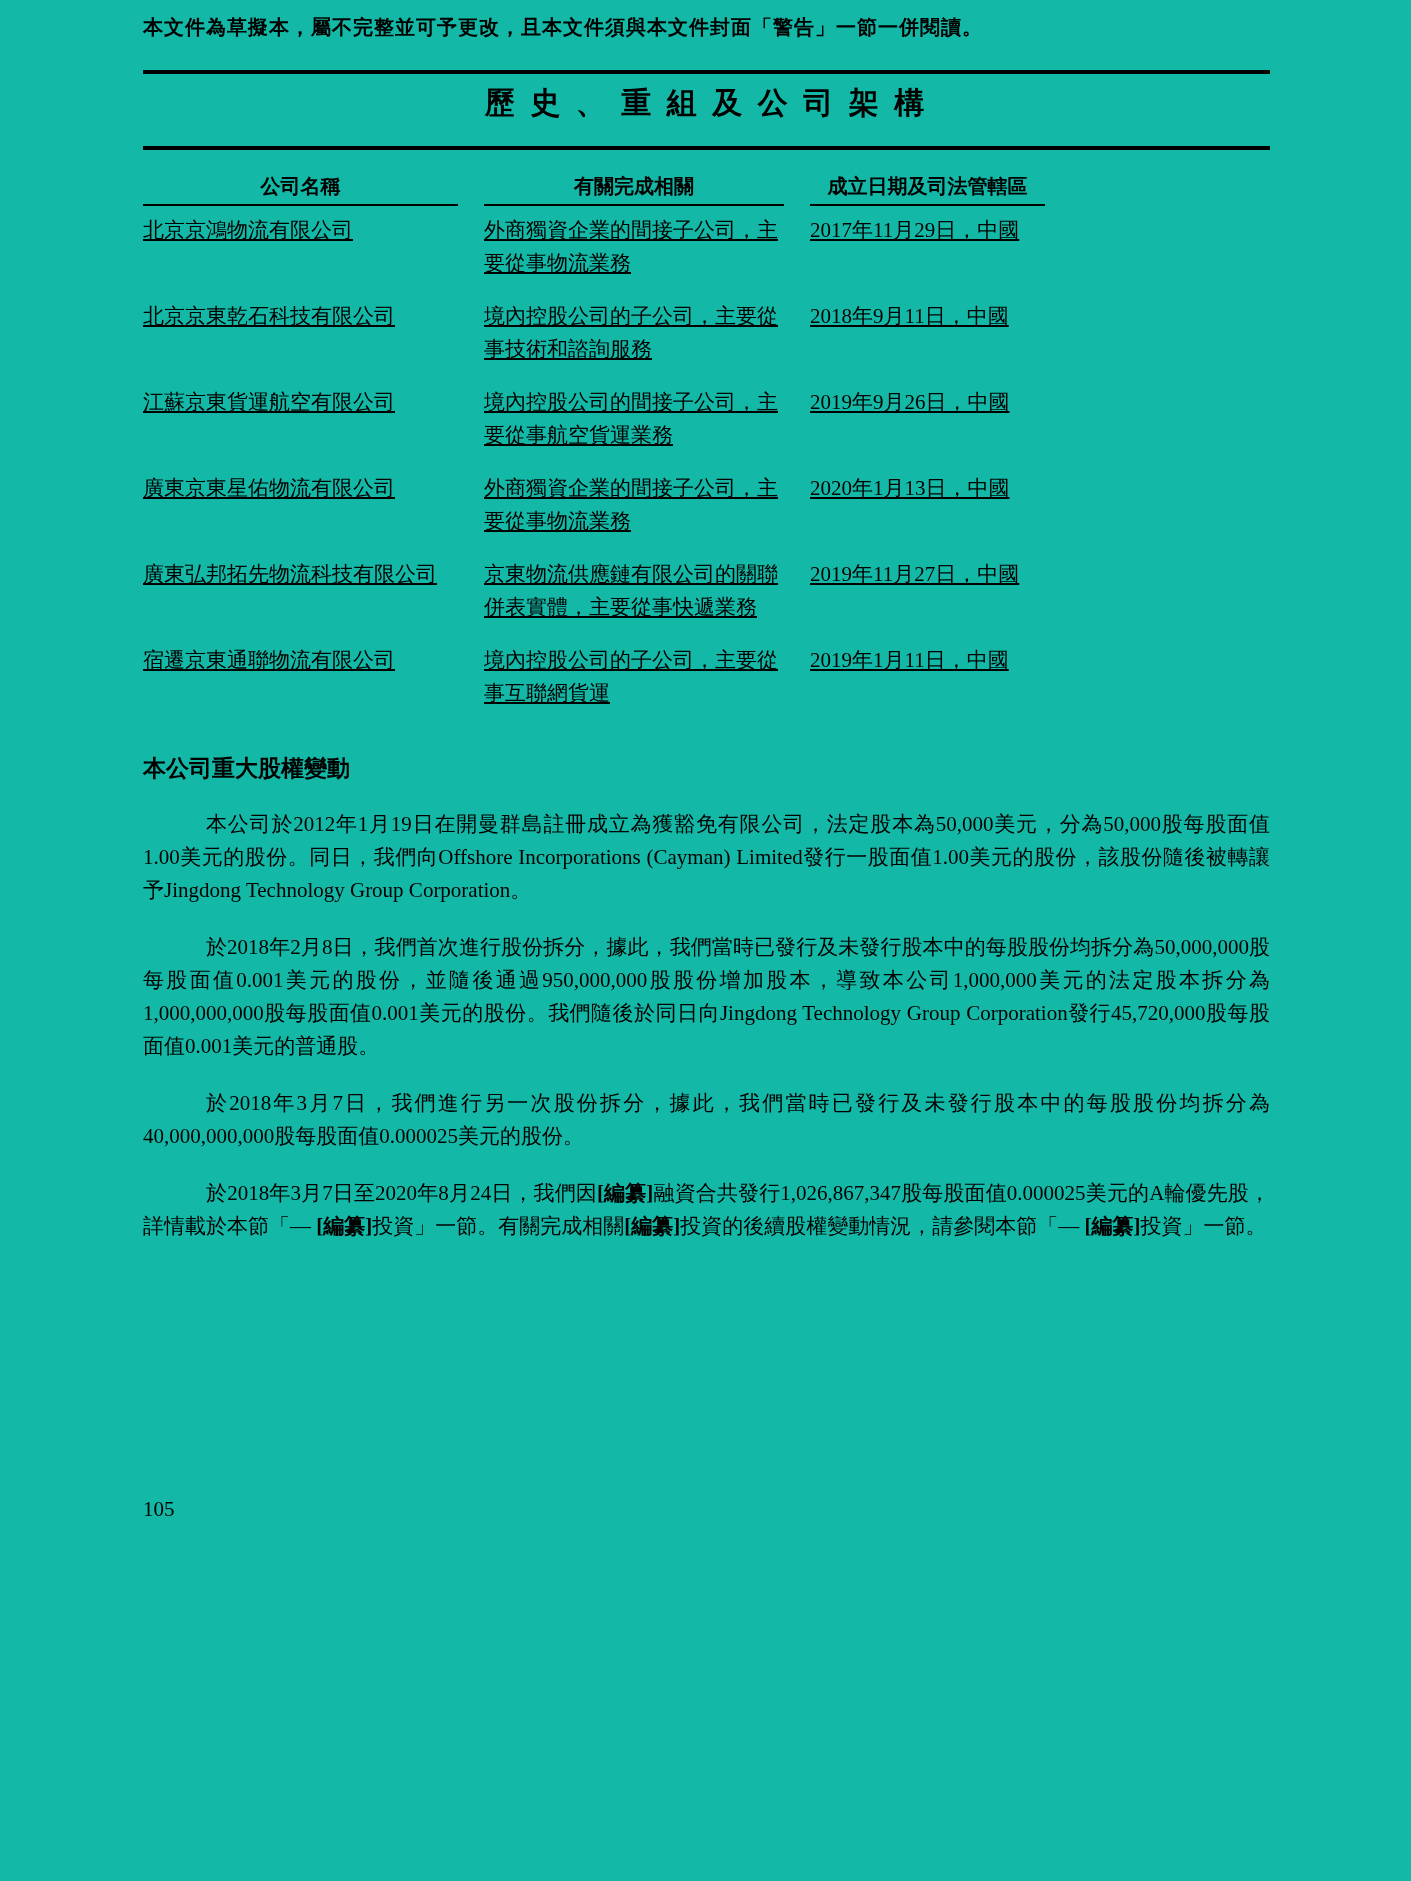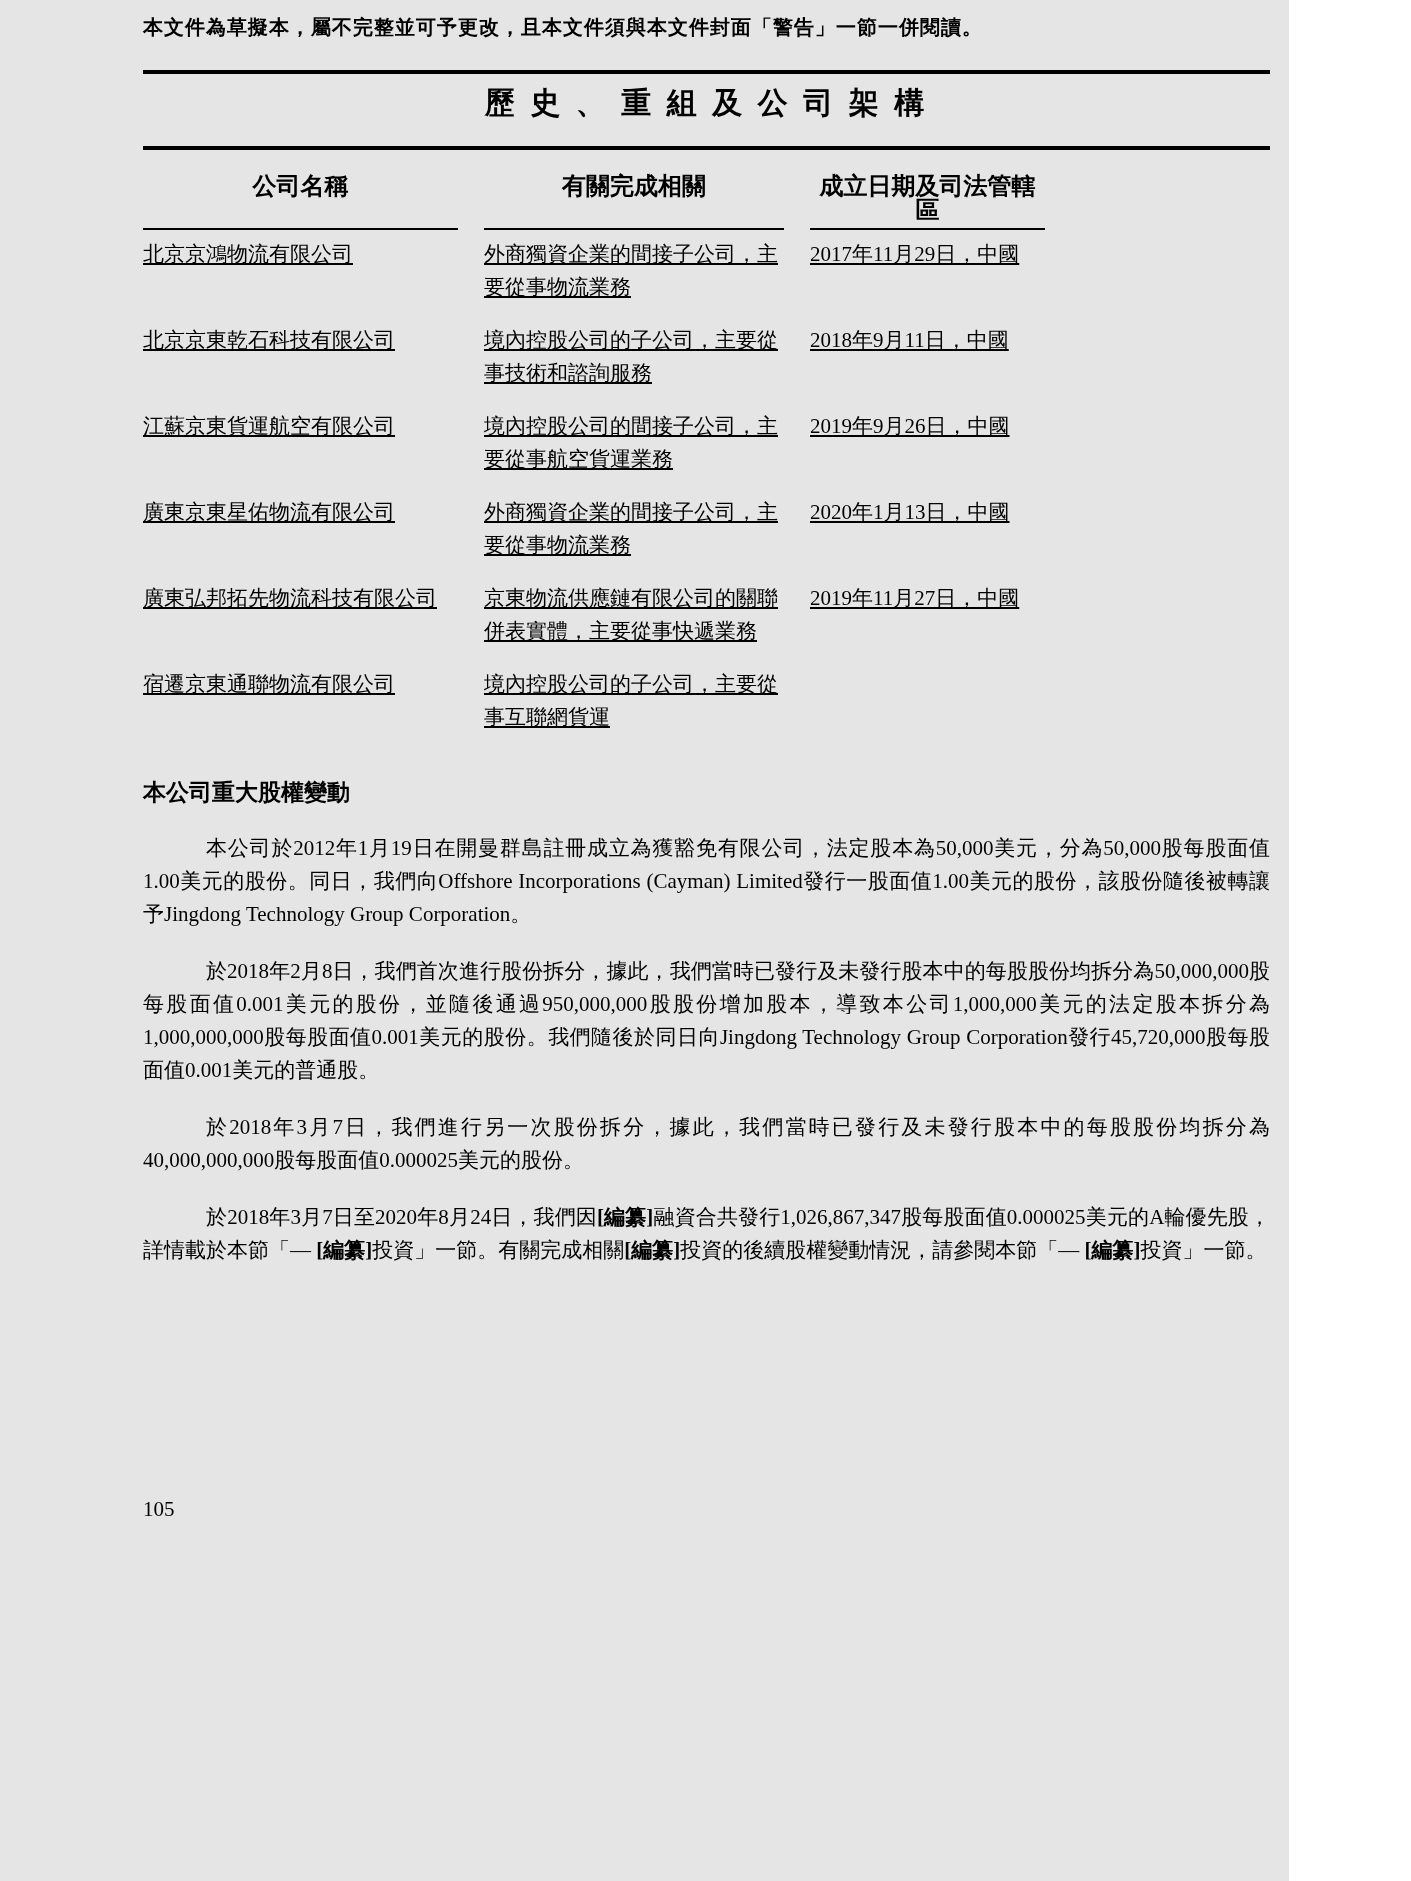--- a/index.html
+++ b/index.html
@@ -3,23 +3,23 @@
 <meta charset="utf-8">
 <style>
   * { box-sizing: border-box; }
   html, body { margin: 0; padding: 0; background: #ffffff; }
   body {
     font-family: "Liberation Serif", "DejaVu Serif", serif;
     color: #000;
   }
   .page {
     position: relative;
-    width: 1289px;
+    width: 1411px;
     height: 1881px;
-    background: #e5e5e5;
+    background: #14b8a6;
     overflow: hidden;
   }
   .content {
     position: absolute;
     left: 143px;
     top: 0;
     width: 1127px;
   }
   .disclaimer {
     margin-top: 14px;
@@ -42,21 +42,21 @@
     line-height: 34px;
   }
   .company-table { margin-top: 24px; }
   .thead, .trow {
     display: grid;
     grid-template-columns: 315px 300px 235px;
     column-gap: 26px;
   }
   .thead {
     font-weight: bold;
-    font-size: 24px;
+    font-size: 20px;
   }
   .th {
     text-align: center;
     border-bottom: 2px solid #000;
     padding-bottom: 6px;
     line-height: 24px;
   }
   .trow {
     font-size: 21px;
     line-height: 33px;
@@ -133,20 +133,21 @@
 
       <div class="trow">
         <div class="td">廣東弘邦拓先物流科技有限公司</div>
         <div class="td">京東物流供應鏈有限公司的關聯併表實體，主要從事快遞業務</div>
         <div class="td td-date">2019年11月27日，中國</div>
       </div>
 
       <div class="trow">
         <div class="td">宿遷京東通聯物流有限公司</div>
         <div class="td">境內控股公司的子公司，主要從事互聯網貨運</div>
+        <div class="td td-date">2019年1月11日，中國</div>
       </div>
     </div>
 
     <h2 class="section-heading">本公司重大股權變動</h2>
 
     <p class="para"><span>本公司於2012年1月19日在開曼群島註冊成立為獲豁免有限公司，法定股本為50,000美元，分為50,000股每股面值1.00美元的股份。同日，我們向Offshore Incorporations (Cayman) Limited發行一股面值1.00美元的股份，該股份隨後被轉讓予Jingdong Technology Group Corporation。</span></p>
     <p class="para"><span>於2018年2月8日，我們首次進行股份拆分，據此，我們當時已發行及未發行股本中的每股股份均拆分為50,000,000股每股面值0.001美元的股份，並隨後通過950,000,000股股份增加股本，導致本公司1,000,000美元的法定股本拆分為1,000,000,000股每股面值0.001美元的股份。我們隨後於同日向Jingdong Technology Group Corporation發行45,720,000股每股面值0.001美元的普通股。</span></p>
     <p class="para"><span>於2018年3月7日，我們進行另一次股份拆分，據此，我們當時已發行及未發行股本中的每股股份均拆分為40,000,000,000股每股面值0.000025美元的股份。</span></p>
     <p class="para"><span>於2018年3月7日至2020年8月24日，我們因</span><b>[編纂]</b><span>融資合共發行1,026,867,347股每股面值0.000025美元的A輪優先股，詳情載於本節「— </span><b>[編纂]</b><span>投資」一節。有關完成相關</span><b>[編纂]</b><span>投資的後續股權變動情況，請參閱本節「— </span><b>[編纂]</b><span>投資」一節。</span></p>
 

